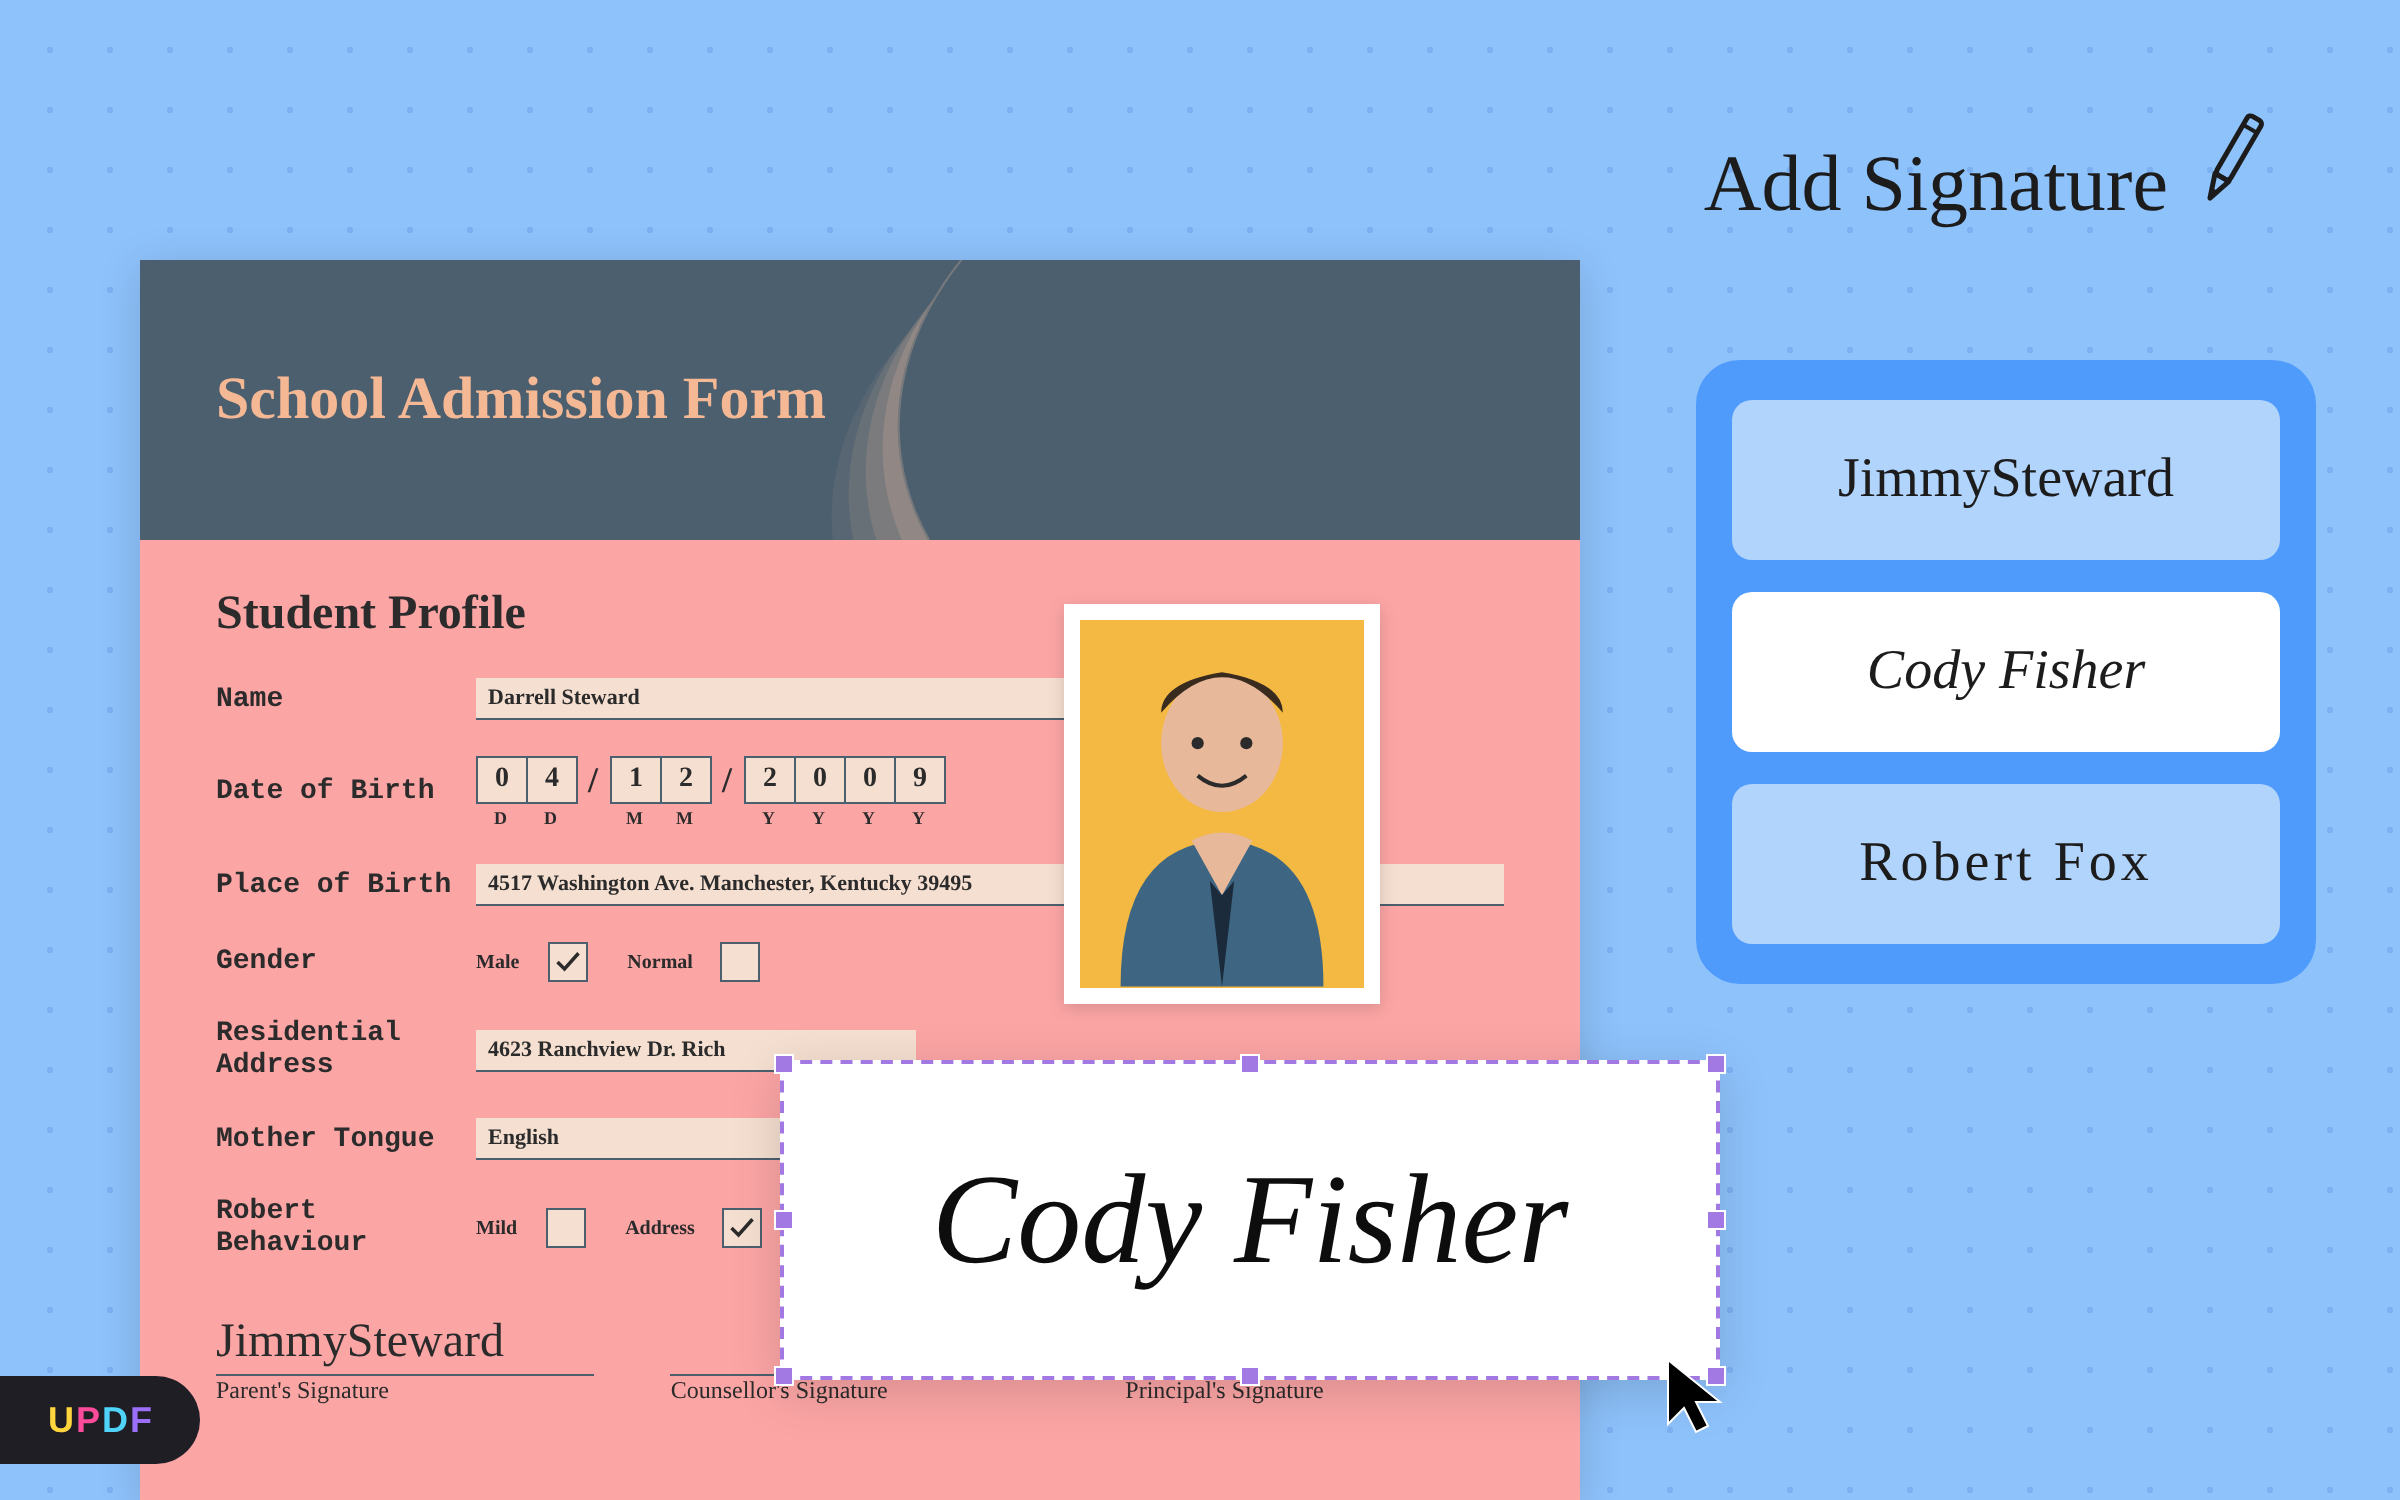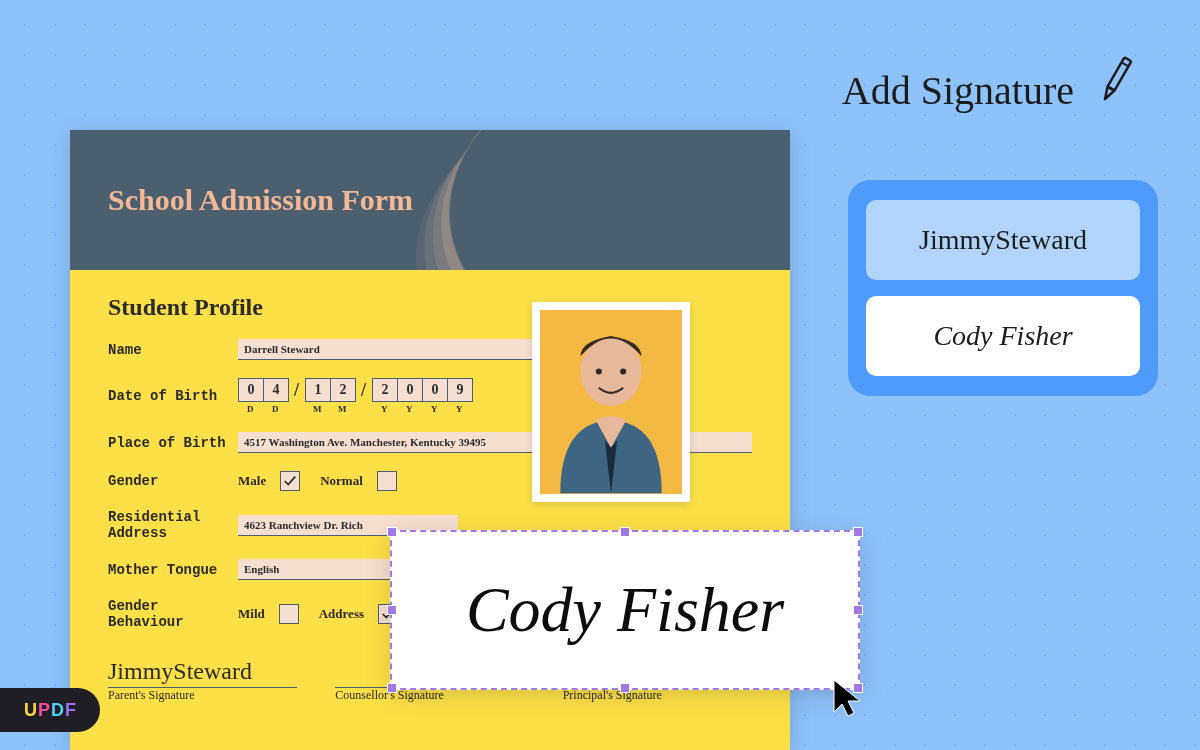--- a/index.html
+++ b/index.html
@@ -19,21 +19,21 @@
     background-size: 30px 30px;
     background-position: 10px 10px;
   }
   
   .form-card {
     position: absolute;
     left: 70px;
     top: 130px;
     width: 720px;
     height: 620px;
-    background: #fde047;
+    background: #fca5a5;
     box-shadow: 0 4px 20px rgba(0,0,0,0.15);
     color: #2b2b2b;
   }
   .form-header {
     height: 140px;
     background: #4C5F6E;
     position: relative;
     overflow: hidden;
     display: flex;
     align-items: center;
@@ -145,21 +145,21 @@
     margin: 0 6px;
     font-size: 18px;
     line-height: 24px;
     font-weight: bold;
   }
   .option-row {
     display: flex;
     align-items: center;
     gap: 14px;
     font-weight: bold;
-    font-size: 13px;
+    font-size: 10px;
   }
   .checkbox {
     width: 20px;
     height: 20px;
     background: #F5DFD0;
     border: 1.5px solid #4C5F6E;
     display: flex;
     align-items: center;
     justify-content: center;
     margin-right: 6px;
@@ -186,21 +186,21 @@
     font-size: 12px;
     margin-top: 0;
   }
   
   .add-sig-header {
     position: absolute;
     right: 60px;
     top: 50px;
     display: flex;
     align-items: flex-end;
-    gap: 18px;
+    gap: 8px;
   }
   .add-sig-text {
     font-family: 'Brush Script MT', 'Segoe Script', cursive;
     font-size: 40px;
     color: #1C1C1C;
     position: relative;
   }
   .pencil-icon svg { width: 48px; height: 60px; }
   
   .sig-panel {
@@ -377,21 +377,21 @@
       <div class="form-label">Residential Address</div>
       <div class="form-value" style="max-width:220px">4623 Ranchview Dr. Rich</div>
     </div>
 
     <div class="form-row">
       <div class="form-label">Mother Tongue</div>
       <div class="form-value" style="max-width:220px">English</div>
     </div>
 
     <div class="form-row">
-      <div class="form-label">Gender Behaviour</div>
+      <div class="form-label">Robert Behaviour</div>
       <div class="option-row">
         <span>Mild</span>
         <span class="checkbox"></span>
         <span>Address</span>
         <span class="checkbox">
           <svg viewBox="0 0 16 16">
               <polyline points="2,8 6,12 14,3" fill="none" stroke="#2b2b2b" stroke-width="2"></polyline>
             </svg>
         </span>
       </div>
@@ -440,20 +440,21 @@
         <polygon points="22.5,47 25.5,47 24,52" fill="#1c1c1c"></polygon>
         <line x1="20" y1="12" x2="28" y2="12" stroke="#1c1c1c" stroke-width="2"></line>
       </g>
     </svg>
   </span>
 </div>
 
 <div class="sig-panel">
   <div class="sig-option script1">JimmySteward</div>
   <div class="sig-option selected script2">Cody Fisher</div>
+  <div class="sig-option script3">Robert Fox</div>
 </div>
 
 <div class="sig-stamp">
   <div class="sig-stamp-text">Cody Fisher</div>
   <div class="handle tl"></div>
   <div class="handle tm"></div>
   <div class="handle tr"></div>
   <div class="handle ml"></div>
   <div class="handle mr"></div>
   <div class="handle bl"></div>

